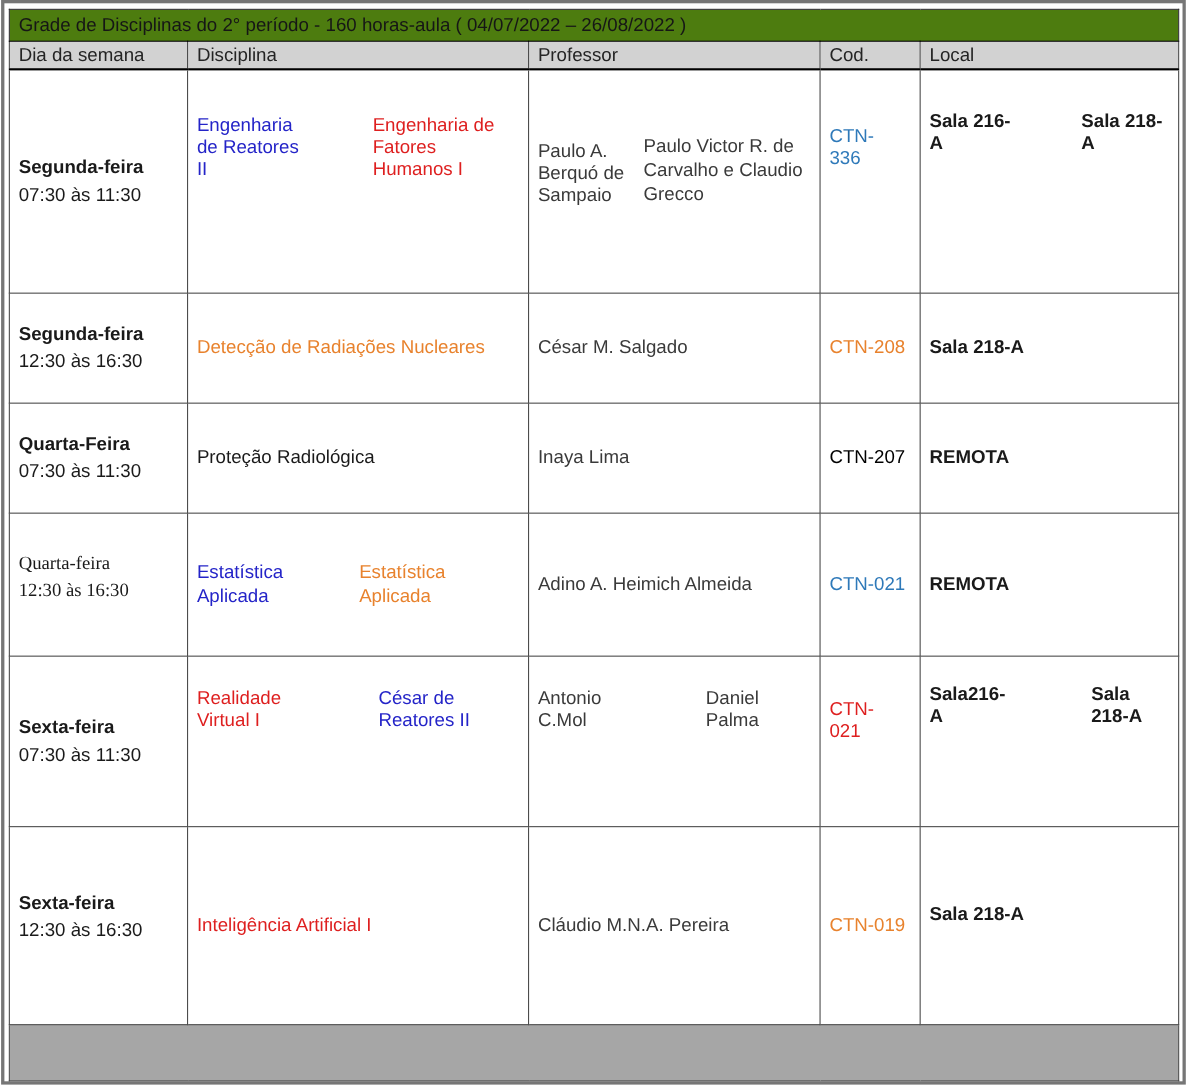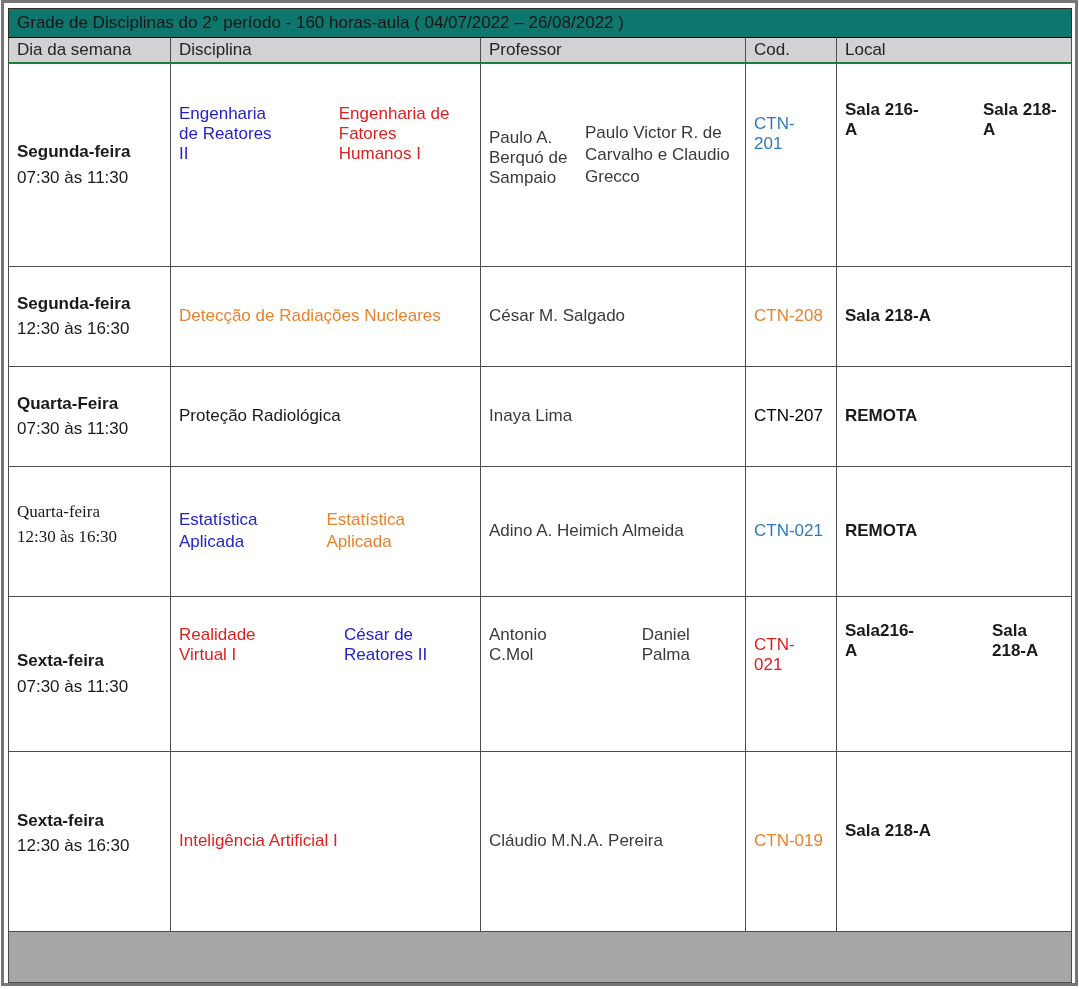--- a/index.html
+++ b/index.html
@@ -1,22 +1,22 @@
 <!DOCTYPE html>
 <html><head>
 <meta charset="utf-8">
 <style>
   html,body{margin:0;padding:0;background:#ffffff;width:1079px;height:989px;overflow:hidden;
     font-family:"Liberation Sans", sans-serif;}
   .frame{margin:0 1px;border:3px solid #767676;padding:5px 4px 0 4px;background:#ffffff;}
   table{border-collapse:collapse;table-layout:fixed;width:1063px;font-size:17px;color:#1a1a1a;}
   td{border:1px solid #4c4c4c;padding:0 8px;vertical-align:middle;overflow:hidden;}
-  .title-cell{background:#0f766e;height:28px;font-size:17px;color:#161616;
+  .title-cell{background:#4d7c0f;height:28px;font-size:17px;color:#161616;
     border:1px solid #2f2f2f;border-bottom:1px solid #000;}
-  .hdr td{background:#d2d2d2;height:24px;color:#242424;border-bottom:2px solid #15803d;}
+  .hdr td{background:#d2d2d2;height:24px;color:#242424;border-bottom:2px solid #000000;}
   .day-cell{font-size:17px;line-height:1.5;}
   .day-name{font-weight:bold;}
   .serif-day{font-family:"Liberation Serif", serif;}
   .serif-day .day-name{font-weight:normal;}
   .stack{display:flex;flex-direction:row;align-items:flex-end;}
   .vtop{vertical-align:top;}
   .prof{color:#3a3a3a;}
   .local-line{font-weight:bold;}
   .remota{font-weight:bold;}
   
@@ -76,21 +76,21 @@
       </div>
     </td>
     <td class="vtop r1-prof prof">
       <div class="stack">
         <div>Paulo A. Berquó de Sampaio</div>
         <div class="p2">Paulo Victor R. de Carvalho e Claudio Grecco</div>
       </div>
     </td>
     <td class="vtop r1-cod">
       <div class="stack">
-        <div style="color: rgb(46, 121, 185);">CTN-201</div>
+        <div style="color: rgb(46, 121, 185);">CTN-336</div>
         <div style="color: rgb(232, 130, 45);">CTN-040</div>
       </div>
     </td>
     <td class="vtop r1-loc">
       <div class="stack">
         <div class="local-line">Sala 216- A</div>
         <div class="local-line">Sala 218- A</div>
       </div>
     </td>
   </tr>

